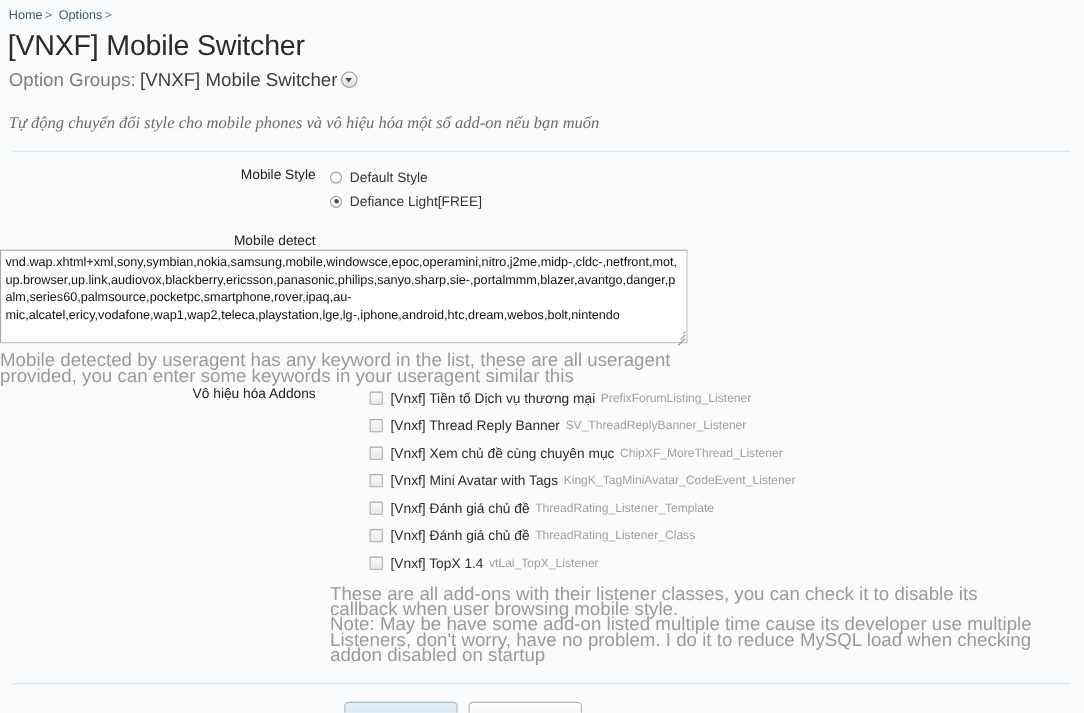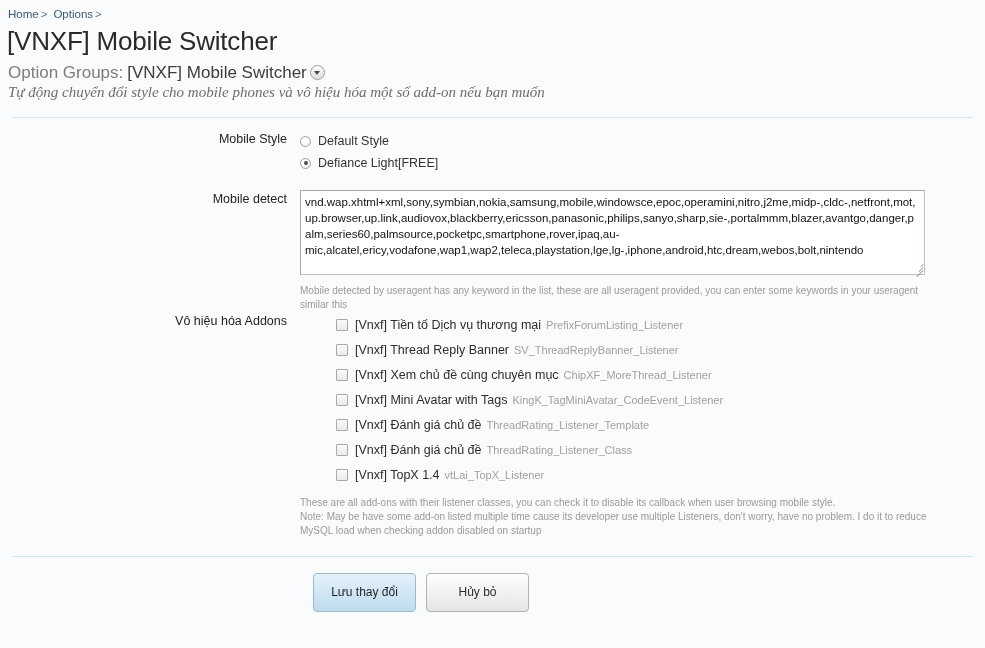--- a/index.html
+++ b/index.html
@@ -81,21 +81,21 @@
     position: absolute;
     left: 3px;
     top: 5px;
     border-left: 3.5px solid transparent;
     border-right: 3.5px solid transparent;
     border-top: 4px solid #4a4a4a;
   }
 
   
   .description {
-    margin: 3px 0 0 8px;
+    margin: 23px 0 0 8px;
     font-family: "Liberation Serif", serif;
     font-style: italic;
     font-size: 15px;
     color: #6c6c6c;
     line-height: 18px;
   }
 
   
   .hrule {
     height: 1px;
@@ -196,21 +196,21 @@
     height: 1px;
     transform: rotate(-45deg);
     transform-origin: right center;
   }
   .ta-grip i:nth-child(1) { bottom: 2px; width: 9px; }
   .ta-grip i:nth-child(2) { bottom: 5px; width: 6px; }
   .ta-grip i:nth-child(3) { bottom: 8px; width: 3px; }
 
   
   .hint {
-    font-size: 10px;
+    font-size: 17px;
     color: #9a9a9a;
     line-height: 14px;
     margin-top: 9px;
     max-width: 640px;
   }
   .hint div { white-space: normal; }
 
   
   .cb-list { margin-top: 0; }
   .cb-line {
@@ -296,21 +296,21 @@
           <span class="radio"></span>
           <span class="rtext">Default Style</span>
         </label>
         <label class="radio-line">
           <span class="radio checked"></span>
           <span class="rtext">Defiance Light[FREE]</span>
         </label>
       </div>
     </div>
 
-    <div class="row" style="margin-top:16px;">
+    <div class="row" style="margin-top:16px;flex-direction:column;">
       <div class="row-label">Mobile detect</div>
       <div class="row-field">
         <div class="ta-wrap">
           <textarea class="textarea" style="">vnd.wap.xhtml+xml,sony,symbian,nokia,samsung,mobile,windowsce,epoc,operamini,nitro,j2me,midp-,cldc-,netfront,mot,up.browser,up.link,audiovox,blackberry,ericsson,panasonic,philips,sanyo,sharp,sie-,portalmmm,blazer,avantgo,danger,palm,series60,palmsource,pocketpc,smartphone,rover,ipaq,au-mic,alcatel,ericy,vodafone,wap1,wap2,teleca,playstation,lge,lg-,iphone,android,htc,dream,webos,bolt,nintendo</textarea>
           <span class="ta-grip">
               <i></i>
               <i></i>
               <i></i>
             </span>
         </div>

